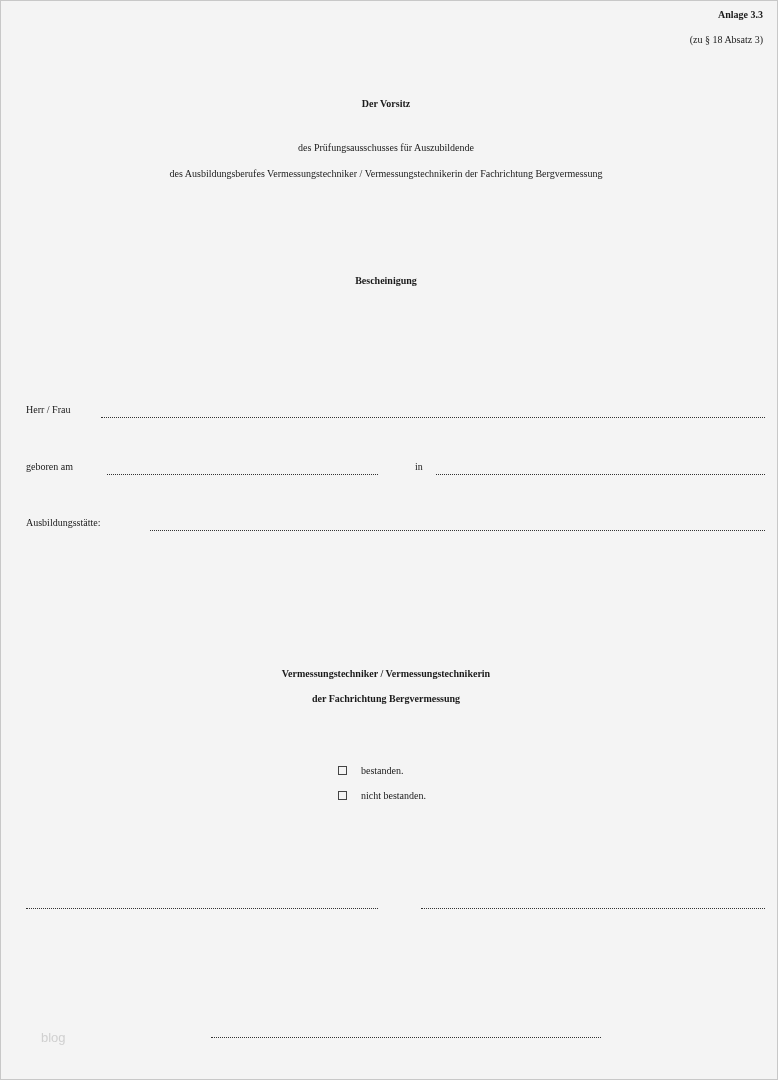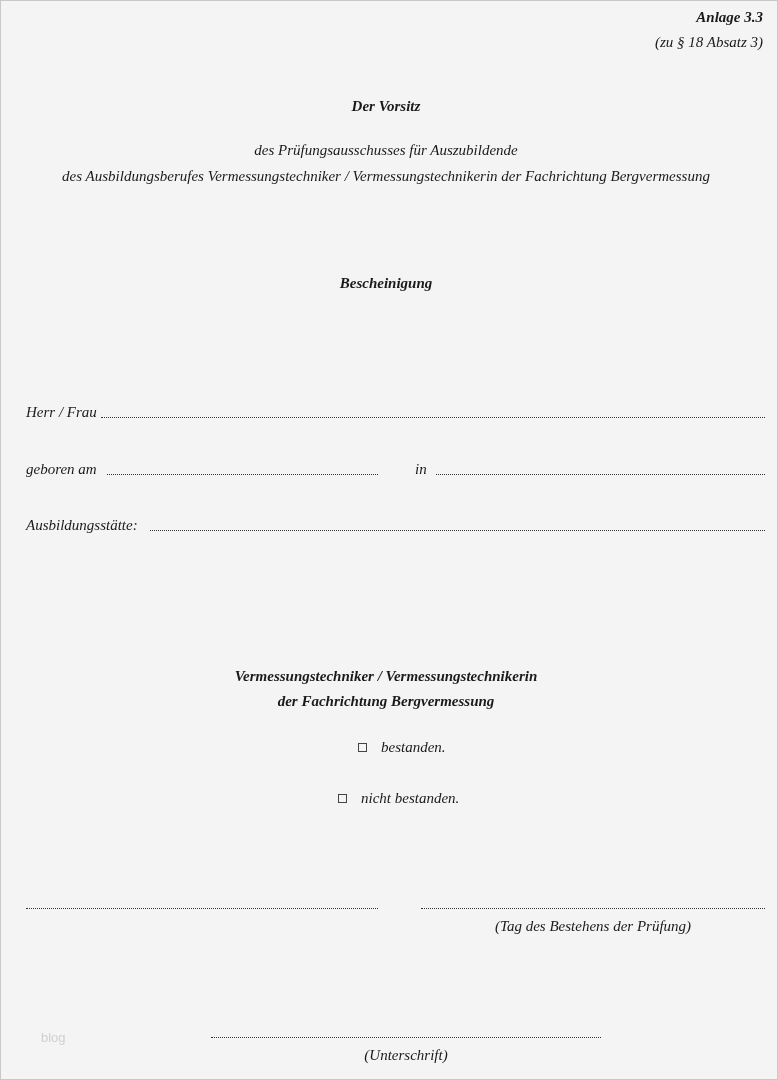--- a/index.html
+++ b/index.html
@@ -11,21 +11,21 @@
       position: relative;
       overflow: hidden;
     }
     .page {
       position: absolute; left: 0; top: 0;
       width: 776px; height: 1078px;
       border: 1px solid #c8c8c8;
       background: #f4f4f4;
     }
     .abs { position: absolute; white-space: nowrap; }
-    .fs { font-size: 15px; font-style: italic; }
+    .fs { font-size: 10px; }
     .bold { font-weight: bold; }
     .center { left: 0; width: 778px; text-align: center; }
     .right { right: 14px; text-align: right; }
     .dots {
       position: absolute;
       height: 0;
       border-bottom: 1.5px dotted #333;
     }
     .checkbox {
       display: inline-block;
@@ -68,29 +68,27 @@
   <div class="abs fs" style="top:460px; left:440px;"></div>
 
   <div class="abs fs" style="top:516px; left:25px;">Ausbildungsstätte:</div>
   <div class="dots" style="top:529px; left:149px; width:615px;"></div>
   <div class="abs fs" style="top:516px; left:155px;"></div>
 
 
   <div class="abs center fs bold" style="top:667px; left:-4px;">Vermessungstechniker / Vermessungstechnikerin</div>
   <div class="abs center fs bold" style="top:692px; left:-4px;">der Fachrichtung Bergvermessung</div>
 
-  <div class="abs fs" style="top:738px; left:337px;margin-left:20px;">
+  <div class="abs fs" style="top:764px; left:337px;">
     <span class="checkbox"></span><span>bestanden.</span>
   </div>
   <div class="abs fs" style="top:789px; left:337px;">
     <span class="checkbox"></span><span>nicht bestanden.</span>
   </div>
 
   <div class="dots" style="top:907px; left:25px; width:352px;"></div>
 
   <div class="dots" style="top:907px; left:420px; width:344px;"></div>
-  <div class="abs fs" style="top:917px; left:420px; width:344px; text-align:center;">(Tag des Bestehens der Prüfung)</div>
 
   <div class="dots" style="top:1036px; left:210px; width:390px;"></div>
-  <div class="abs fs" style="top:1046px; left:210px; width:390px; text-align:center;">(Unterschrift)</div>
 
   <div class="abs watermark" style="top:1029px; left:40px;">blog</div>
 </div>
 
 </body></html>

